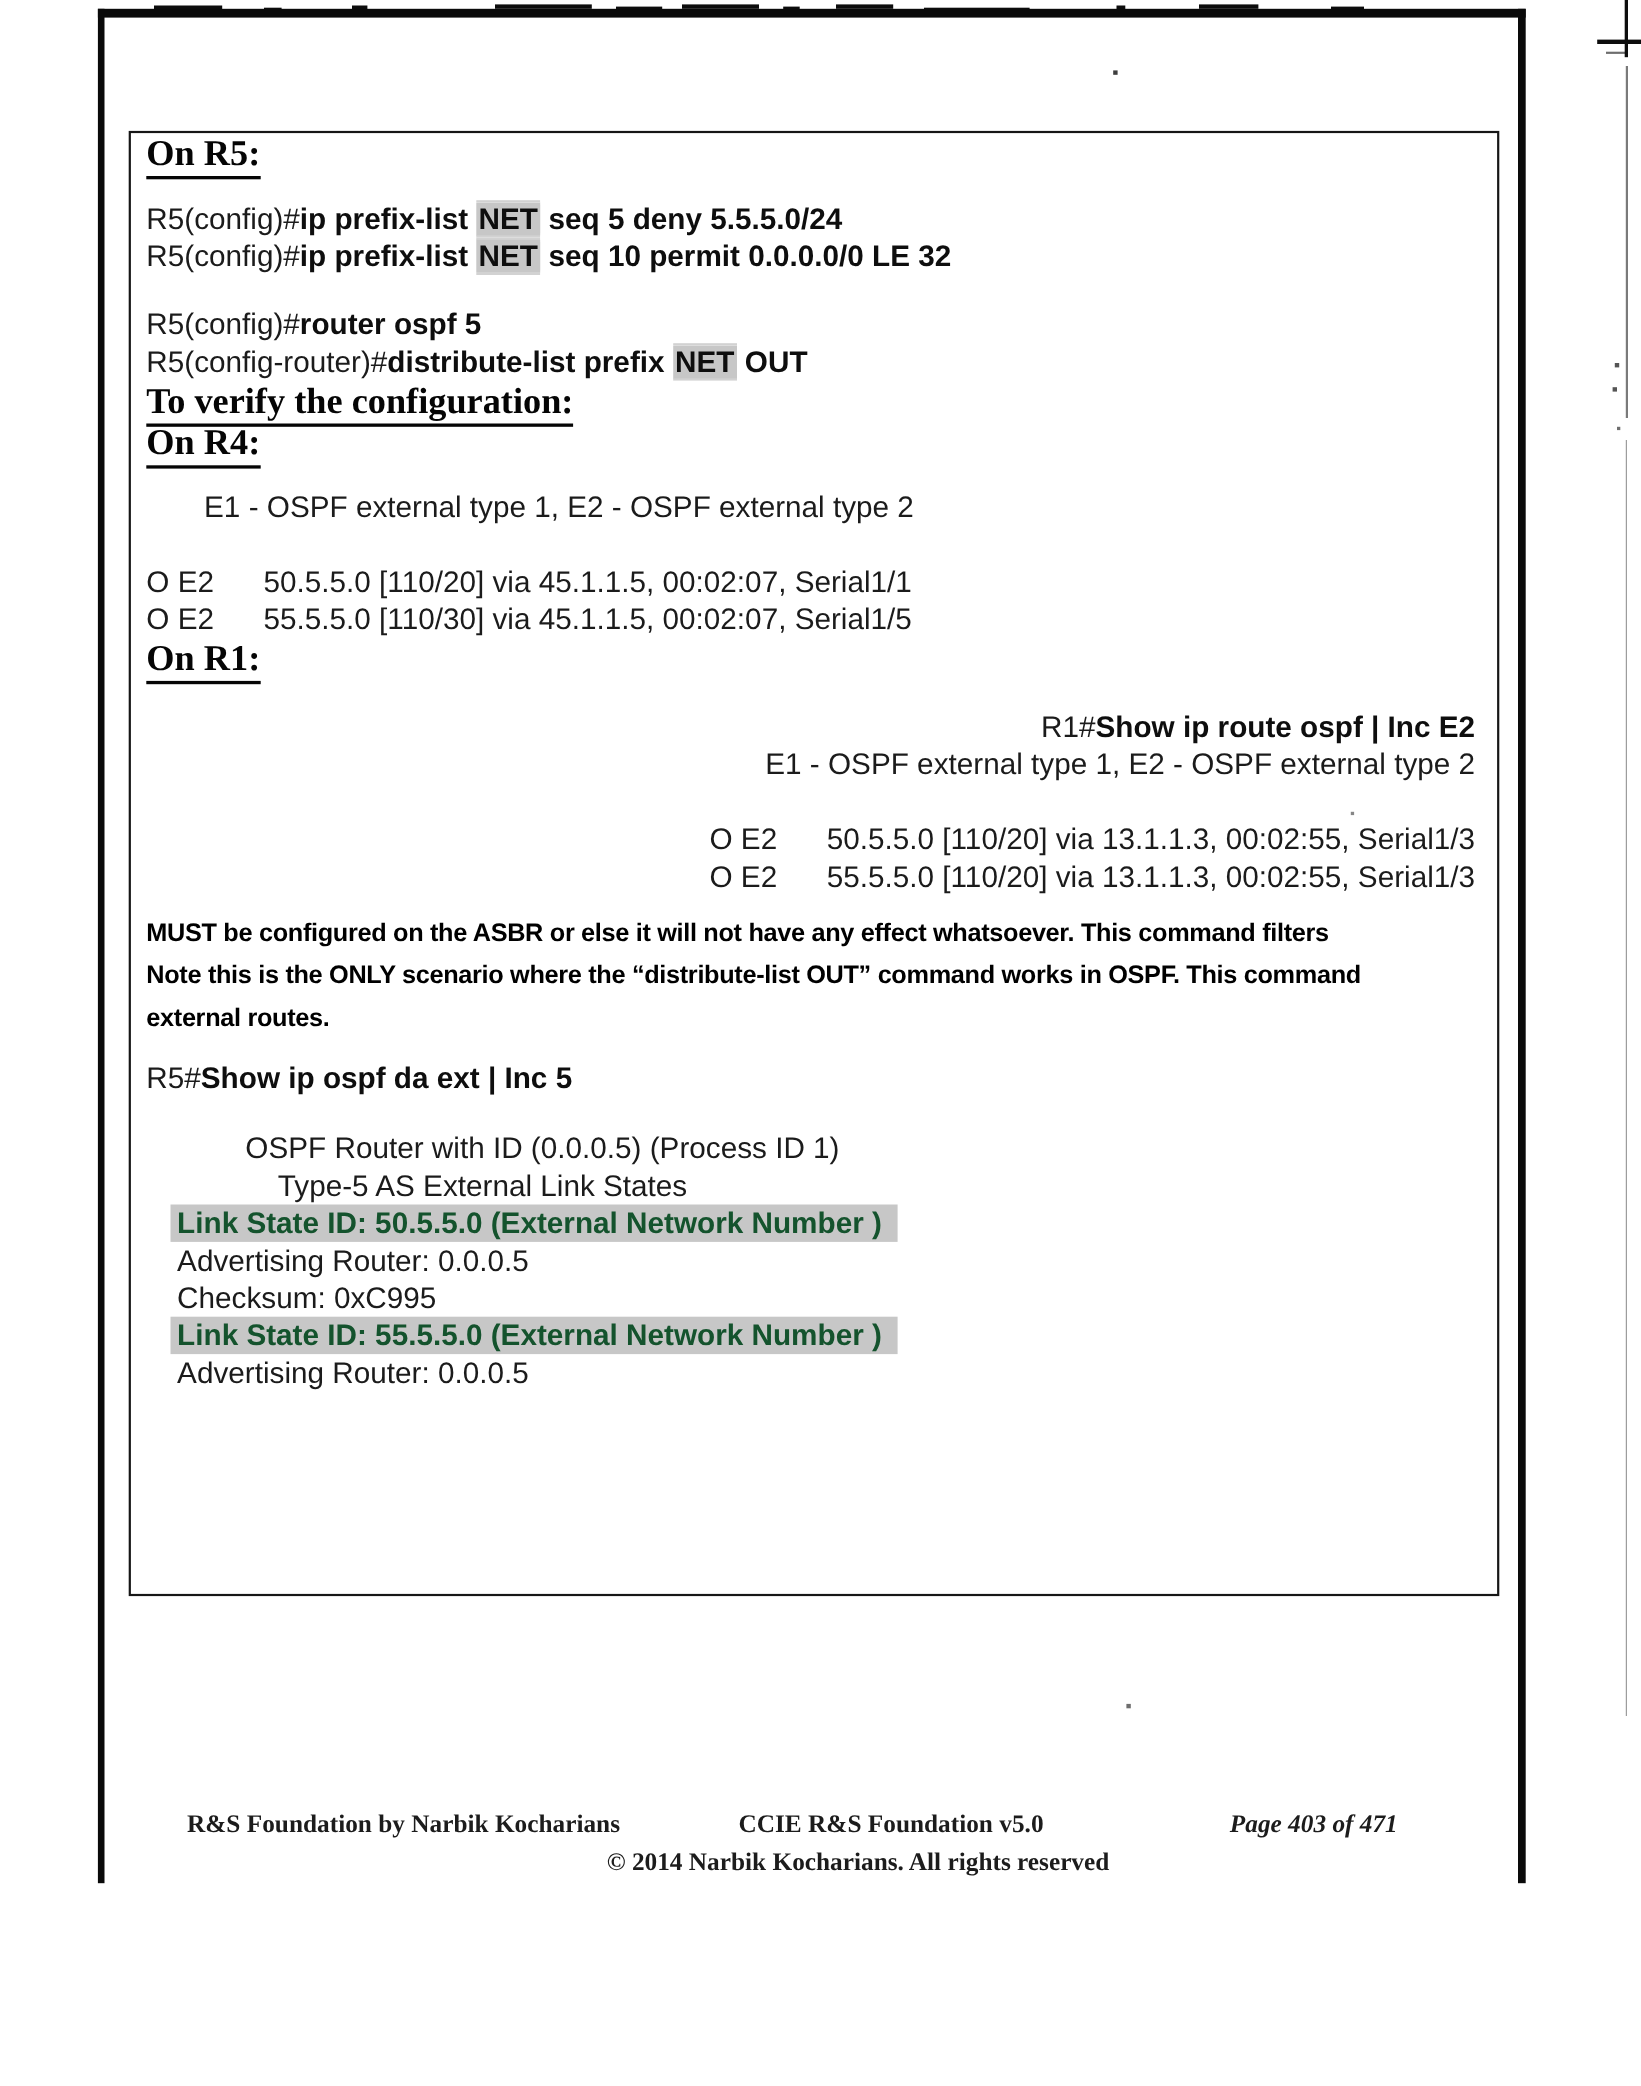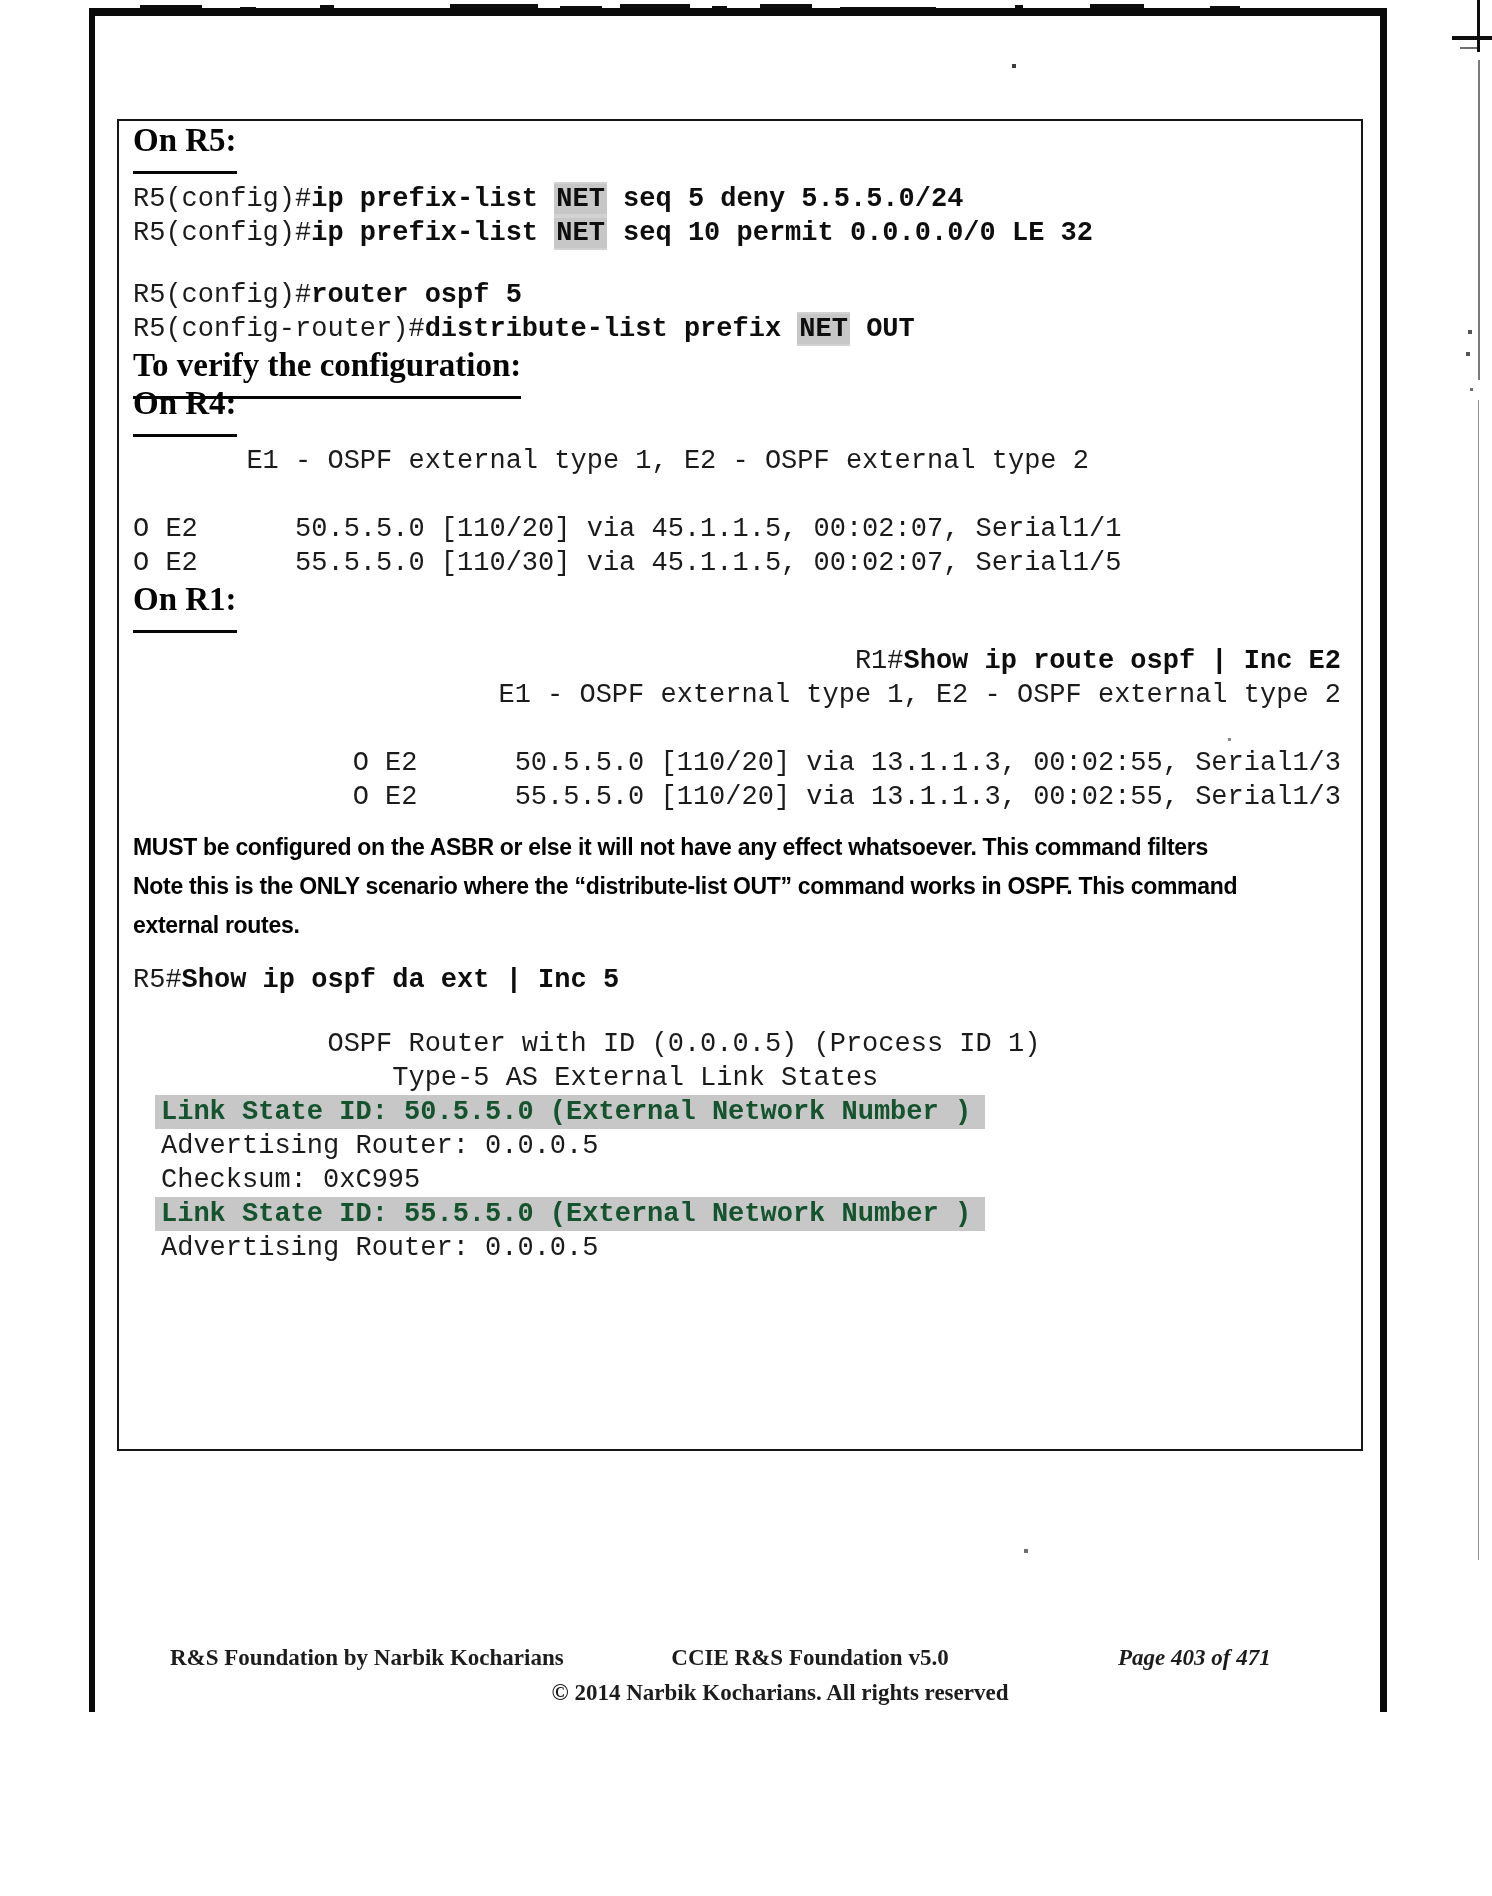--- a/index.html
+++ b/index.html
@@ -25,23 +25,23 @@
     position:absolute;left:117px;top:119px;width:1246px;height:1332px;
     border:2px solid #161616;
     box-sizing:border-box;
   }
   .content{padding:0 20px 0 14px;}
   h2.sec{
     font-family:"Liberation Serif", serif;
     font-size:33px;line-height:38px;font-weight:700;color:#050505;
     margin:0;
   }
-  h2.sec .u{border-bottom:3px solid #050505;padding-bottom:13px;}
+  h2.sec .u{border-bottom:3px solid #050505;padding-bottom:2px;}
   .mline{
-    font-family:Liberation Mono, monospace;
+    font-family:Liberation Sans, sans-serif;
     font-size:27px;line-height:34px;
     white-space:pre;color:#1b1b1b;
   }
   .mline .prompt{font-weight:400;}
   .mline .cmd{font-weight:700;color:#0e0e0e;}
   .tag-hl{
     font-weight:700;color:#0e0e0e;
     background:#c7c7c7;
     box-shadow:0 2px 0 #d2d2d2, 0 -2px 0 #d2d2d2;
     padding:0 2px;

